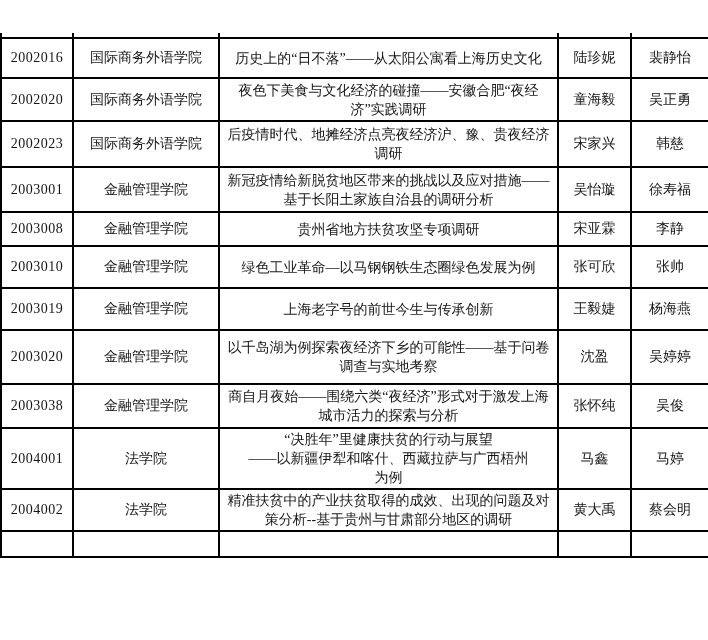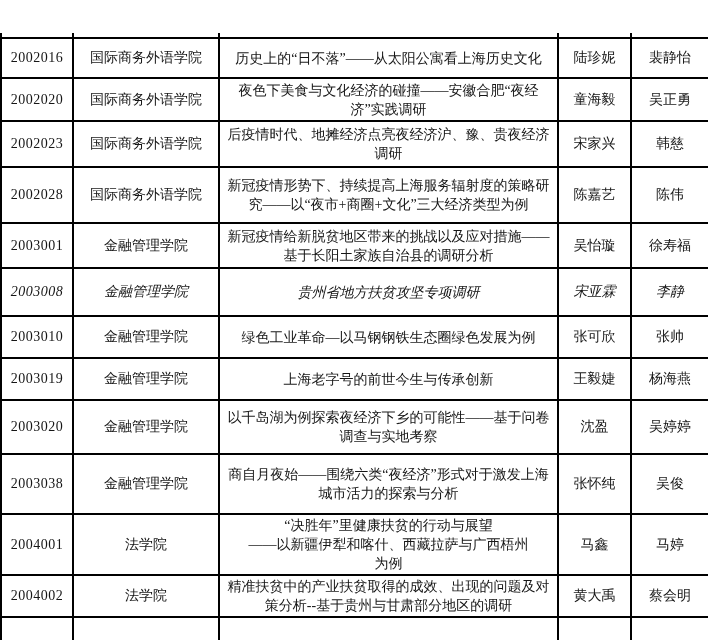--- a/index.html
+++ b/index.html
@@ -90,35 +90,28 @@
     <td class="c-name">童海毅</td>
     <td class="c-name">吴正勇</td>
   </tr>
         <tr style="height: 46px;">
     <td class="c-id">2002023</td>
     <td class="c-college">国际商务外语学院</td>
     <td class="c-title">后疫情时代、地摊经济点亮夜经济沪、豫、贵夜经济调研</td>
     <td class="c-name">宋家兴</td>
     <td class="c-name">韩慈</td>
   </tr>
-        <tr style="height: 56px;">
-    <td class="c-id">2002028</td>
-    <td class="c-college">国际商务外语学院</td>
-    <td class="c-title">新冠疫情形势下、持续提高上海服务辐射度的策略研究——以“夜市+商圈+文化”三大经济类型为例</td>
-    <td class="c-name">陈嘉艺</td>
-    <td class="c-name">陈伟</td>
-  </tr>
         <tr style="height: 45px;">
     <td class="c-id">2003001</td>
     <td class="c-college">金融管理学院</td>
     <td class="c-title">新冠疫情给新脱贫地区带来的挑战以及应对措施——基于长阳土家族自治县的调研分析</td>
     <td class="c-name">吴怡璇</td>
     <td class="c-name">徐寿福</td>
   </tr>
-        <tr style="height: 48px; font-style: italic;">
+        <tr style="height: 34px;">
     <td class="c-id">2003008</td>
     <td class="c-college">金融管理学院</td>
     <td class="c-title">贵州省地方扶贫攻坚专项调研</td>
     <td class="c-name">宋亚霖</td>
     <td class="c-name">李静</td>
   </tr>
         <tr style="height: 42px;">
     <td class="c-id">2003010</td>
     <td class="c-college">金融管理学院</td>
     <td class="c-title">绿色工业革命—以马钢钢铁生态圈绿色发展为例</td>
@@ -132,21 +125,21 @@
     <td class="c-name">王毅婕</td>
     <td class="c-name">杨海燕</td>
   </tr>
         <tr style="height: 54px;">
     <td class="c-id">2003020</td>
     <td class="c-college">金融管理学院</td>
     <td class="c-title">以千岛湖为例探索夜经济下乡的可能性——基于问卷调查与实地考察</td>
     <td class="c-name">沈盈</td>
     <td class="c-name">吴婷婷</td>
   </tr>
-        <tr style="height: 60px;">
+        <tr style="height: 44px;">
     <td class="c-id">2003038</td>
     <td class="c-college">金融管理学院</td>
     <td class="c-title">商自月夜始——围绕六类“夜经济”形式对于激发上海城市活力的探索与分析</td>
     <td class="c-name">张怀纯</td>
     <td class="c-name">吴俊</td>
   </tr>
         <tr style="height: 59px;">
     <td class="c-id">2004001</td>
     <td class="c-college">法学院</td>
     <td class="c-title">“决胜年”里健康扶贫的行动与展望

